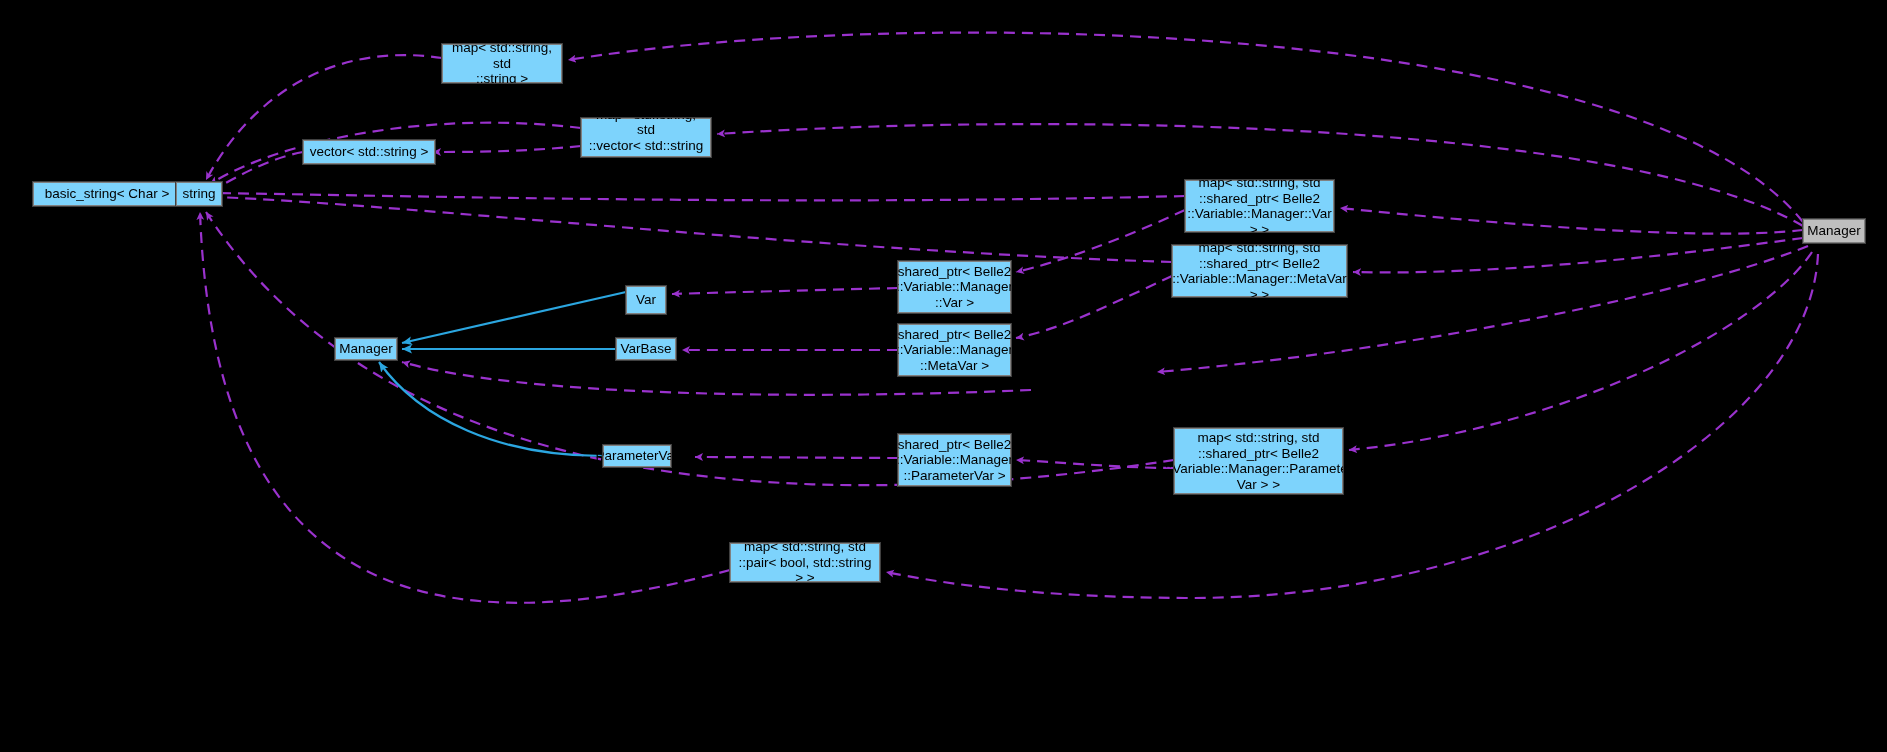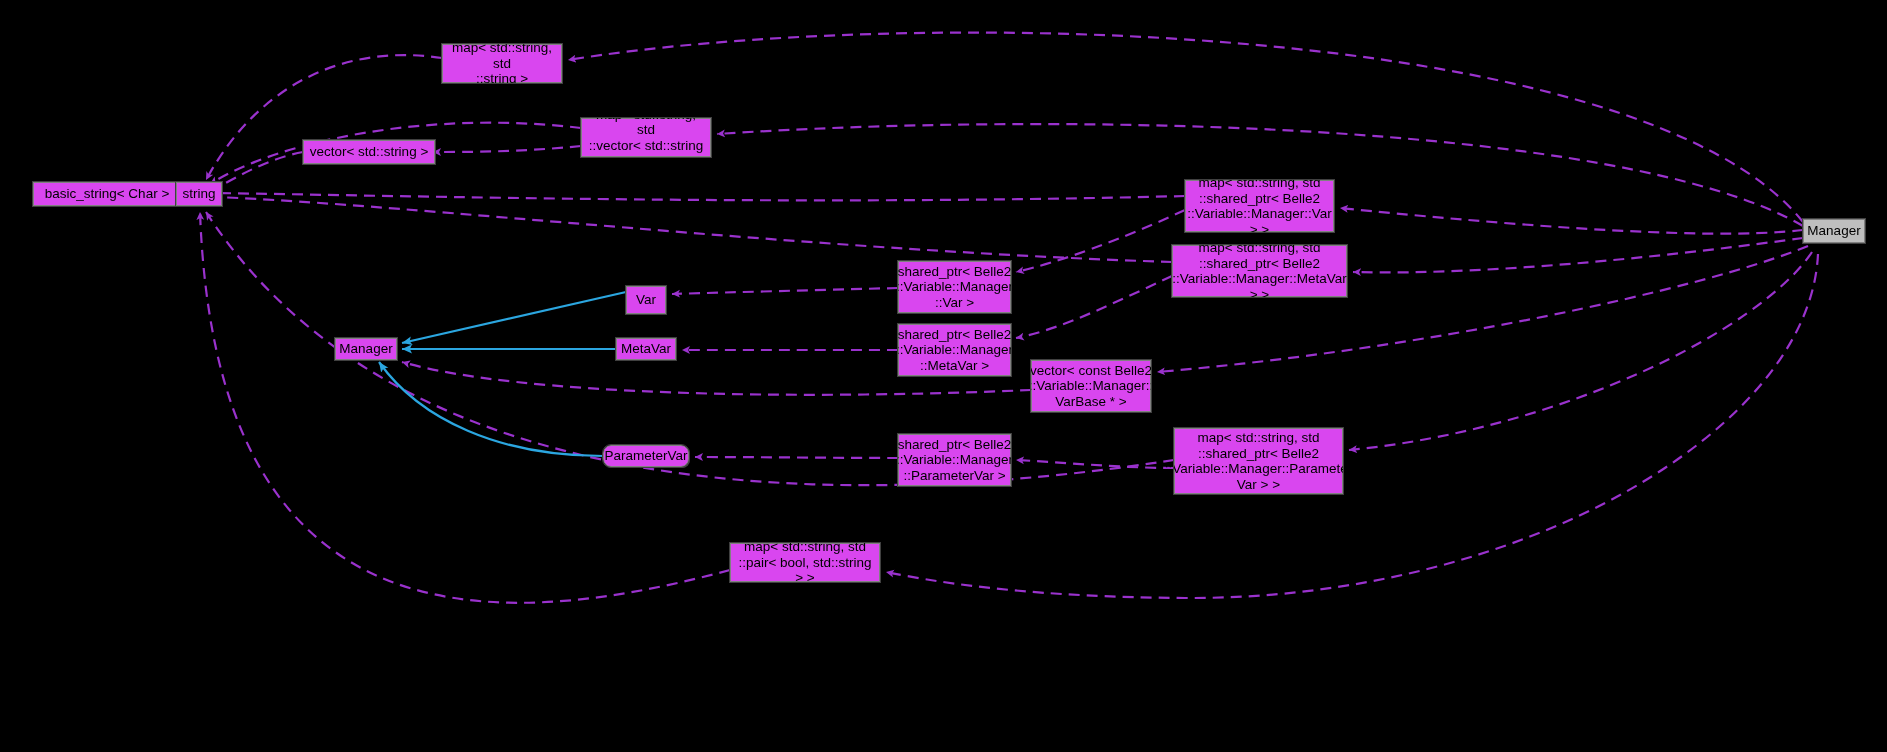--- a/index.html
+++ b/index.html
@@ -1,19 +1,19 @@
 <!DOCTYPE html>
 <html><head>
 <meta charset="utf-8">
 <style>
   html,body{margin:0;padding:0;background:#000;}
   #stage{position:relative;width:1887px;height:752px;background:#000;overflow:hidden;
          font-family:"Liberation Sans",sans-serif;}
   svg#edges{position:absolute;left:0;top:0;width:1887px;height:752px;}
-  .node{position:absolute;box-sizing:border-box;background:#d946ef;color:#000;
+  .node{position:absolute;box-sizing:border-box;background:#7dd3fc;color:#000;
         border:1px solid #808080;outline:1px solid #404040;outline-offset:0px;
         display:flex;align-items:center;justify-content:center;text-align:center;
         font-size:13.5px;line-height:15.5px;white-space:pre-line;padding:1px 4px;
         box-shadow:1px 1px 0 0 #444;}
   .node.current{background:#bfbfbf;}
   .node span{display:block;}
 </style>
 </head>
 <body>
 
@@ -100,44 +100,39 @@
     <span>map&lt; std::string, std
 ::vector&lt; std::string &gt; &gt;</span>
   </div>
   <div class="node" style="left:626px;top:286px;width:40px;height:28px;text-align:right;">
     <span>Var</span>
   </div>
   <div class="node" style="left:335px;top:338px;width:62px;height:22px;">
     <span>Manager</span>
   </div>
   <div class="node" style="left:616px;top:338px;width:60px;height:22px;">
-    <span>MetaVar</span>
+    <span>VarBase</span>
   </div>
-  <div class="node" style="left:603px;top:445px;width:86px;height:22px;border-radius:8px;">
+  <div class="node" style="left:603px;top:445px;width:68px;height:22px;">
     <span>ParameterVar</span>
   </div>
   <div class="node" style="left:898px;top:261px;width:113px;height:52px;">
     <span>shared_ptr&lt; Belle2
 ::Variable::Manager
 ::Var &gt;</span>
   </div>
   <div class="node" style="left:898px;top:324px;width:113px;height:52px;">
     <span>shared_ptr&lt; Belle2
 ::Variable::Manager
 ::MetaVar &gt;</span>
   </div>
   <div class="node" style="left:898px;top:434px;width:113px;height:52px;">
     <span>shared_ptr&lt; Belle2
 ::Variable::Manager
 ::ParameterVar &gt;</span>
-  </div>
-  <div class="node" style="left:1031px;top:360px;width:120px;height:52px;">
-    <span>vector&lt; const Belle2
-::Variable::Manager::
-VarBase * &gt;</span>
   </div>
   <div class="node" style="left:1185px;top:180px;width:149px;height:52px;">
     <span>map&lt; std::string, std
 ::shared_ptr&lt; Belle2
 ::Variable::Manager::Var &gt; &gt;</span>
   </div>
   <div class="node" style="left:1172px;top:245px;width:175px;height:52px;">
     <span>map&lt; std::string, std
 ::shared_ptr&lt; Belle2
 ::Variable::Manager::MetaVar &gt; &gt;</span>

